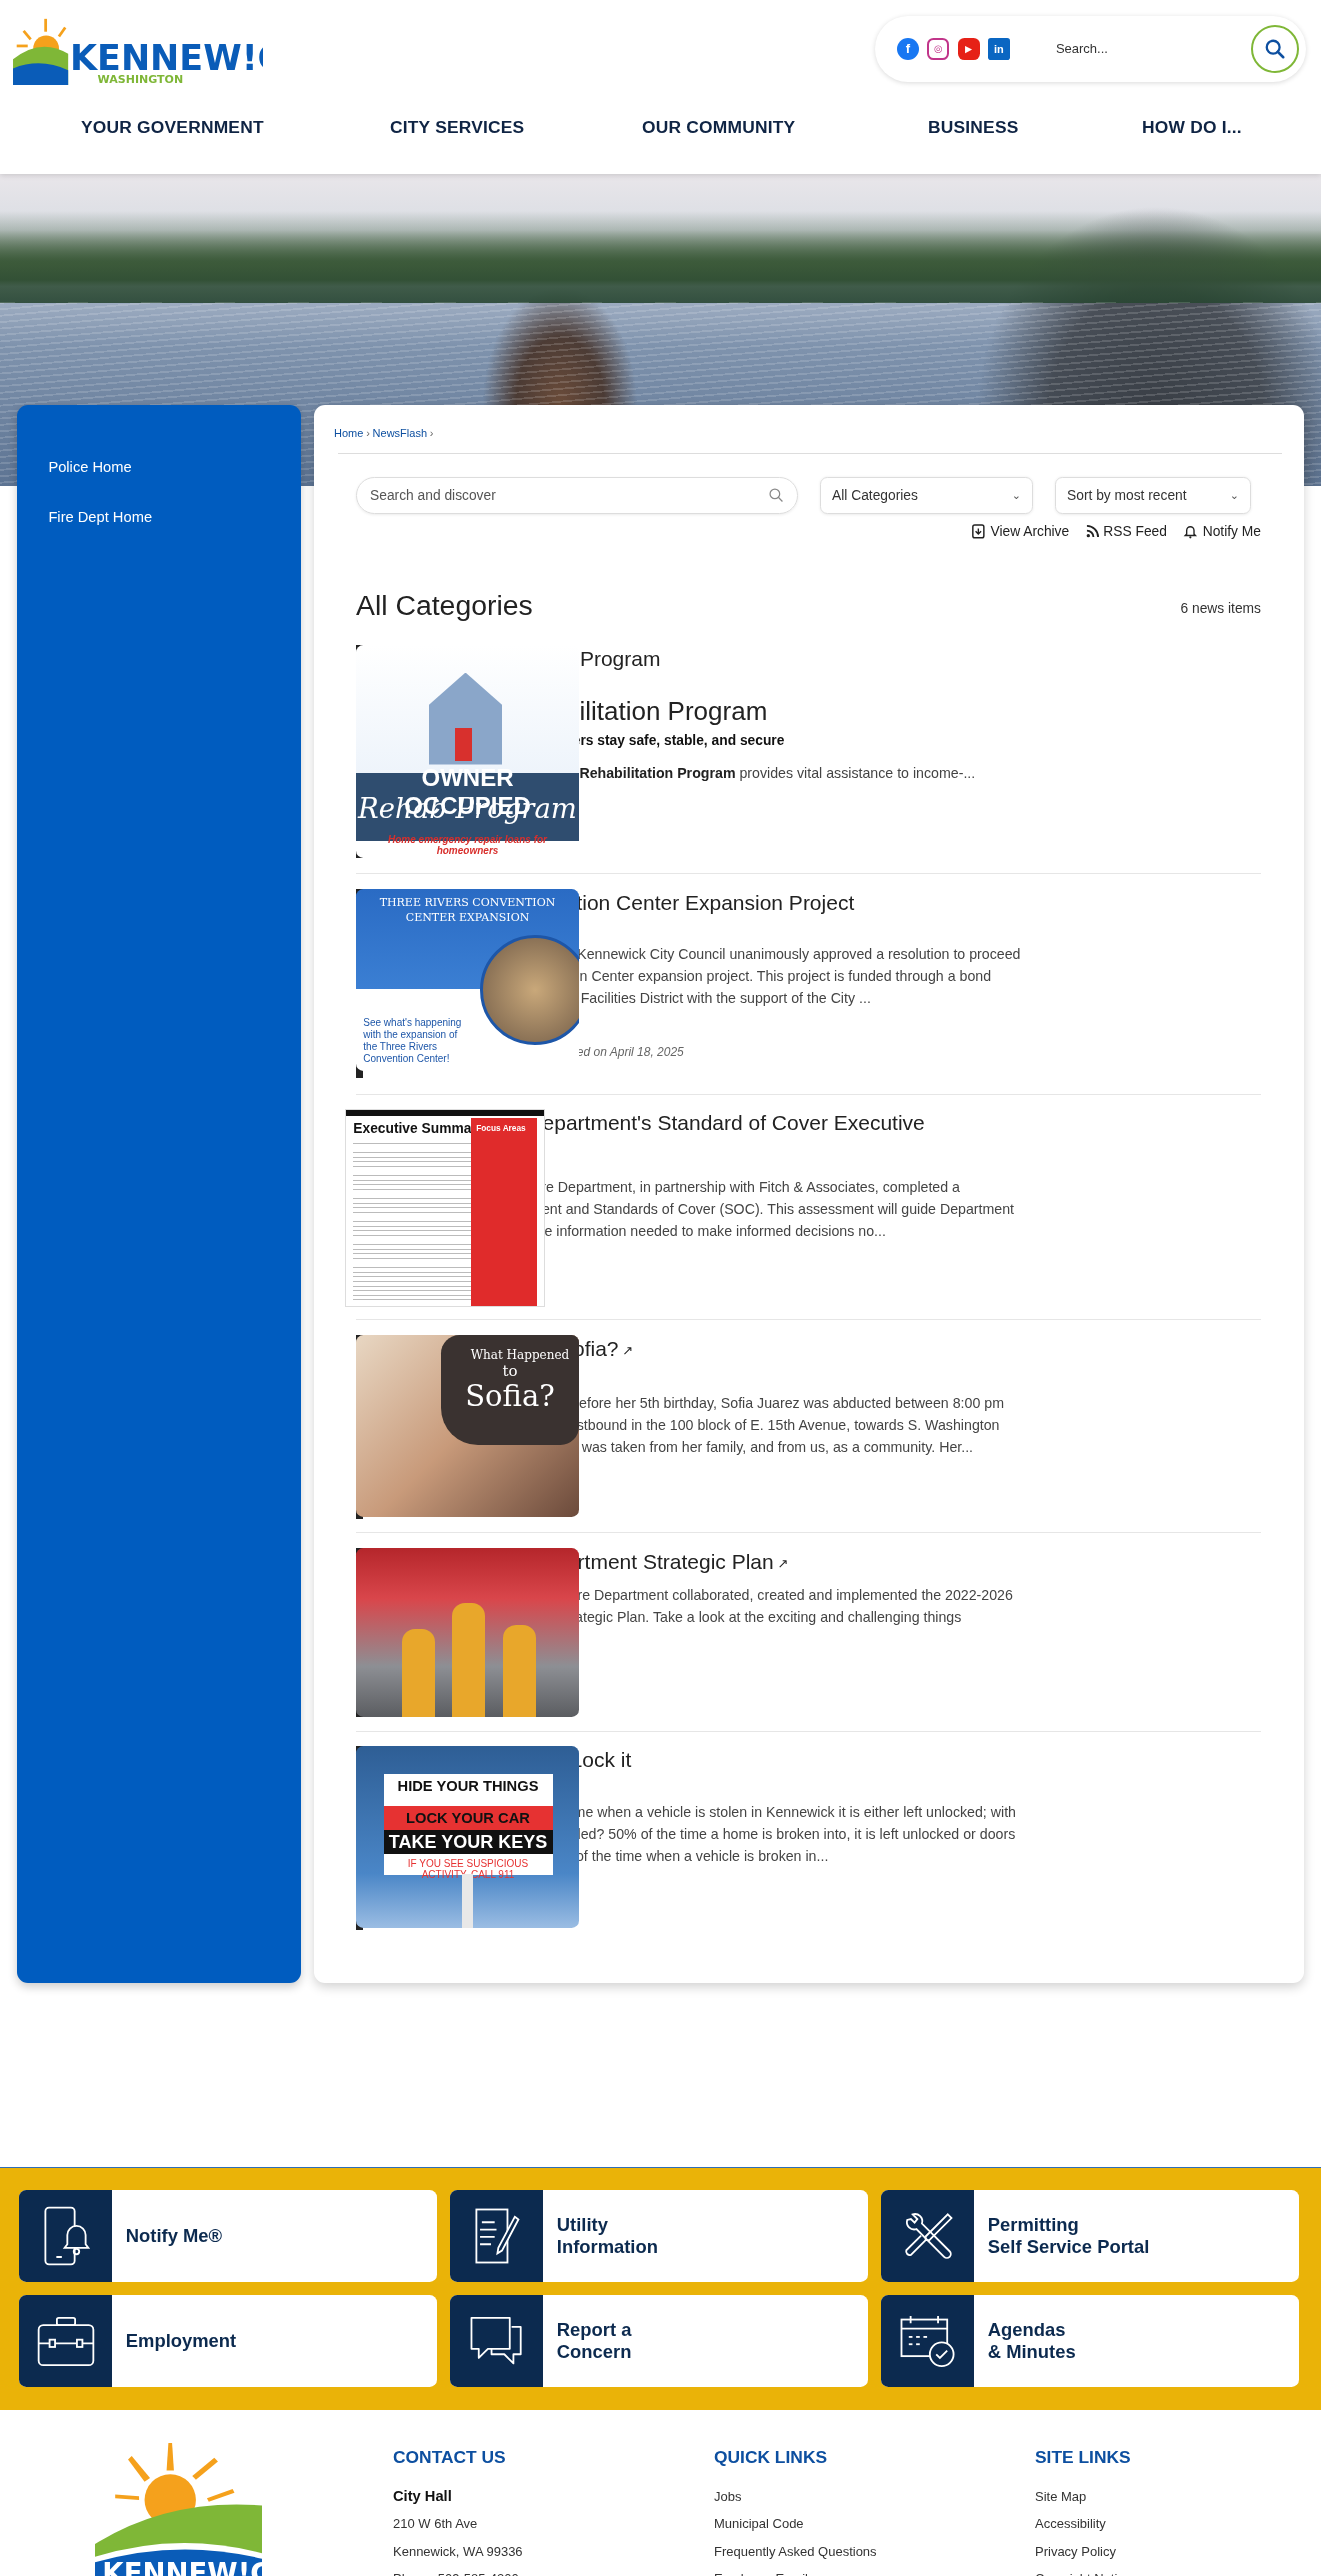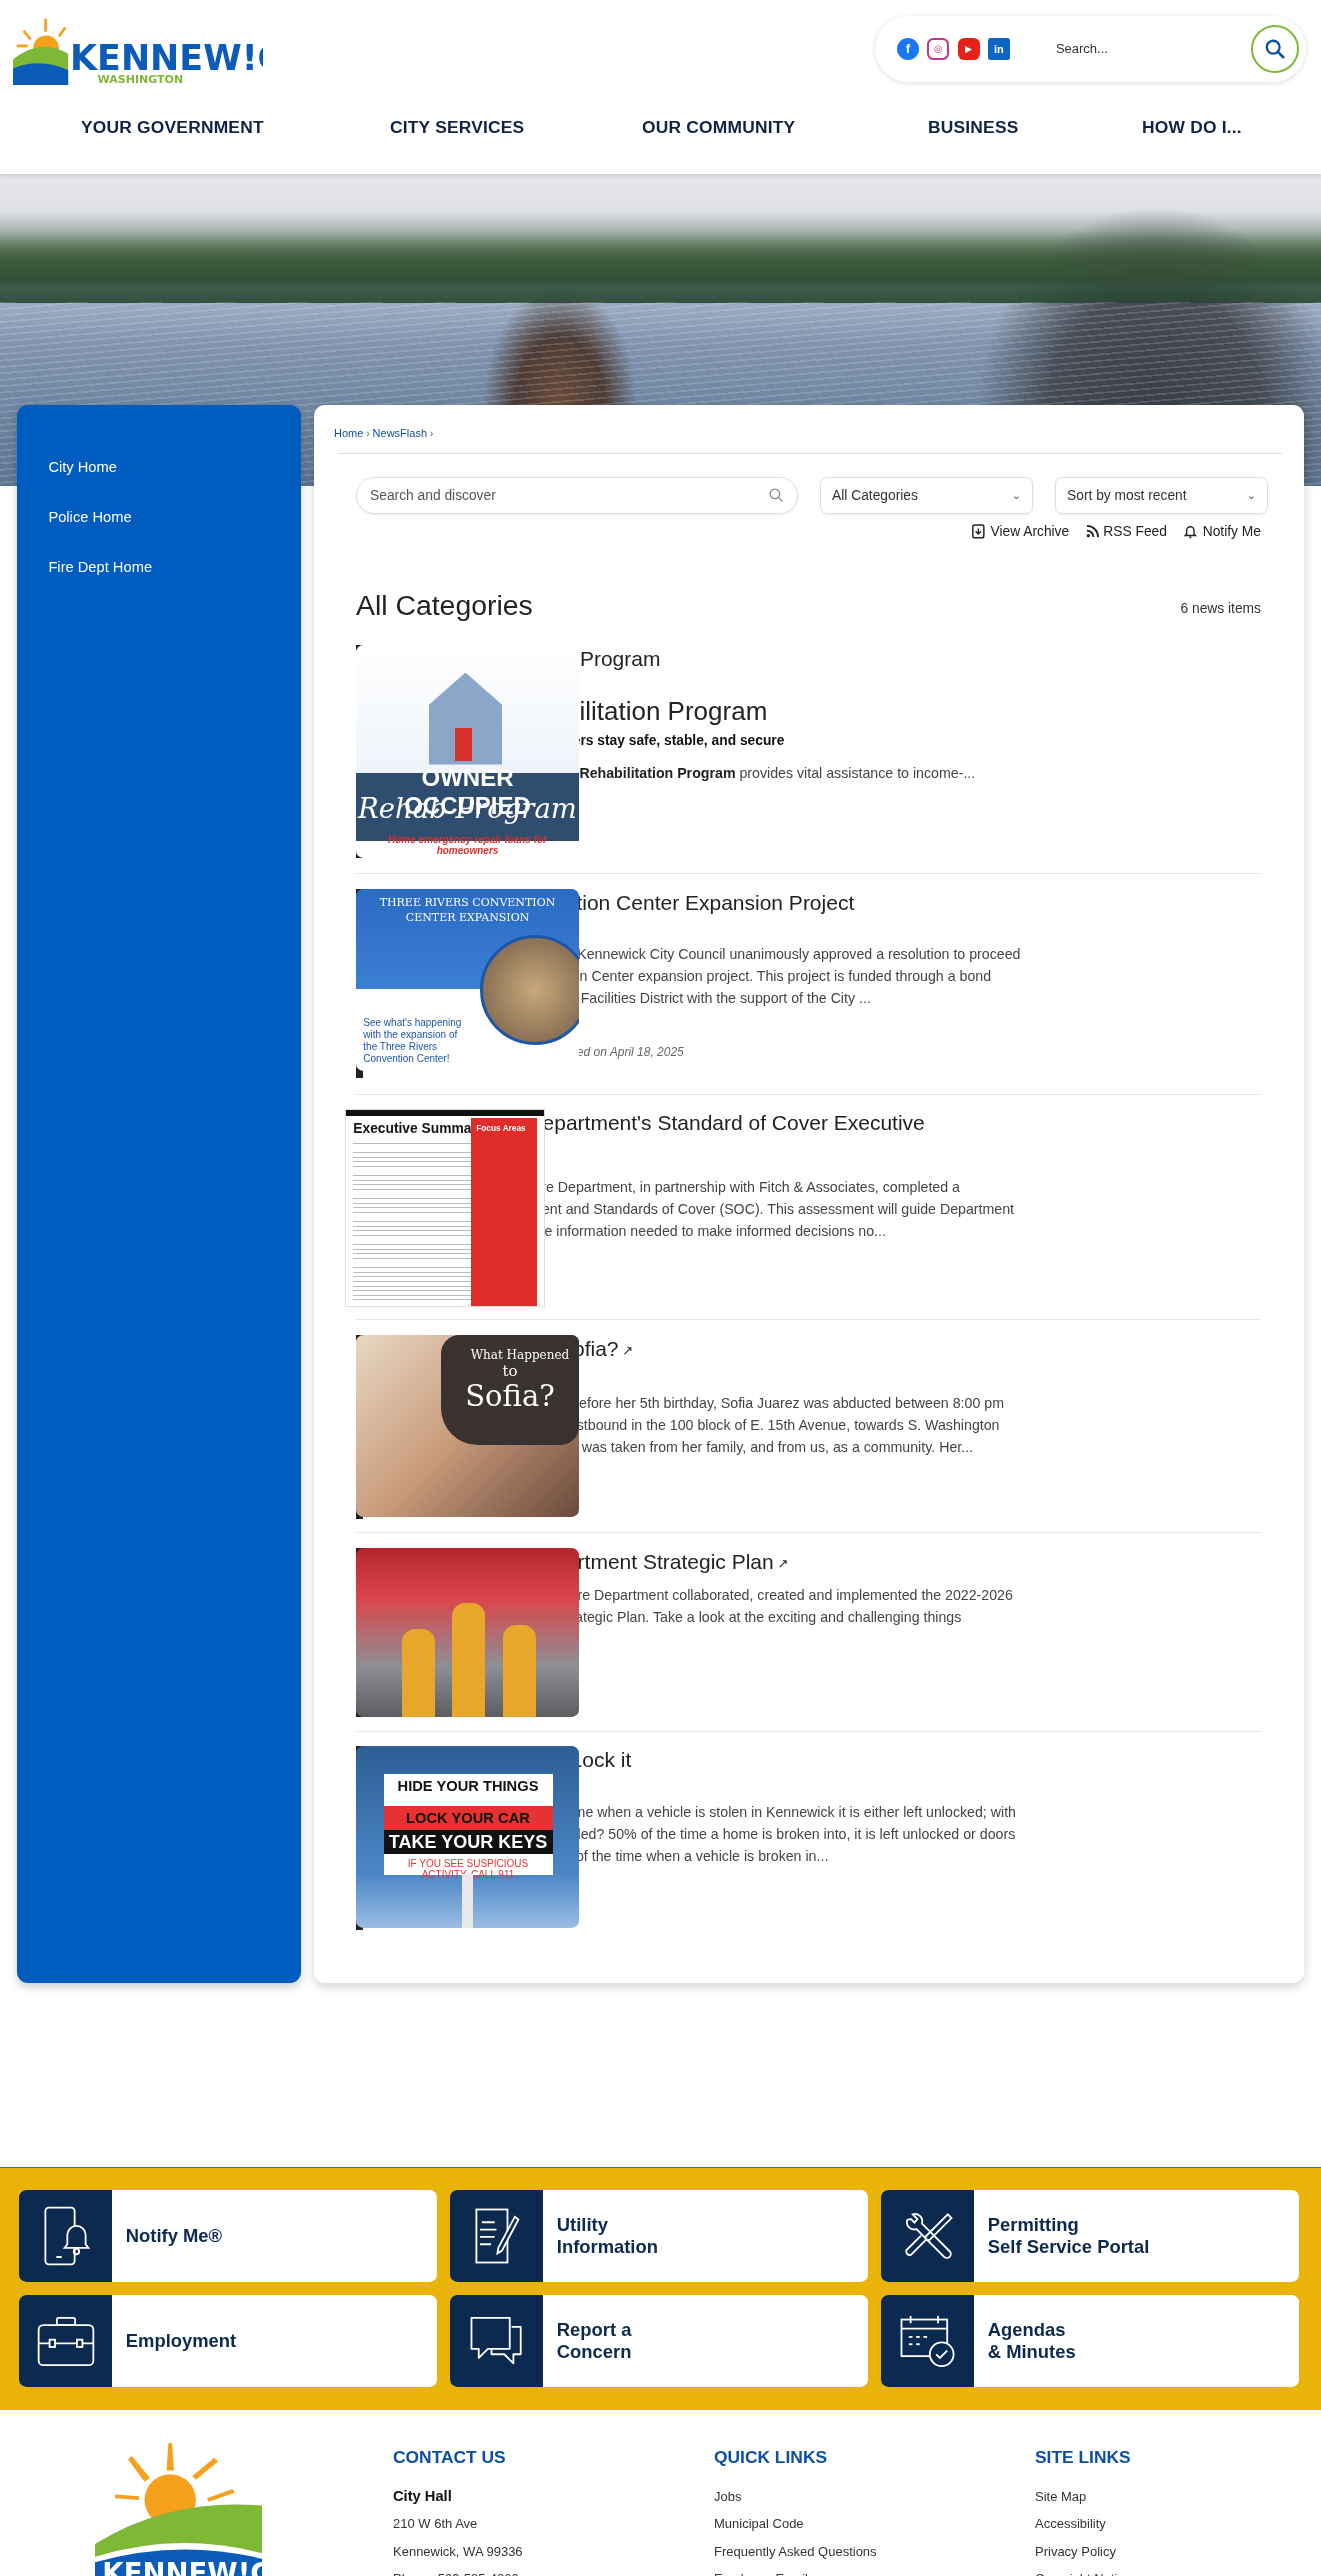--- a/index.html
+++ b/index.html
@@ -39,21 +39,21 @@
   .content-card { position: absolute; left: 314px; top: 0; width: 990px; height: 1578px; background: #fff; border-radius: 11px; box-shadow: 0 3.7px 11px rgba(0,0,0,0.18); }
   .breadcrumb { position: absolute; left: 20px; top: 22px; font-size: 11px; color: #0d4fa0; }
   .bc-sep { color: #666; margin: 0 2.8px; }
   .bc-rule { position: absolute; left: 24px; right: 22px; top: 48px; height: 0.9px; background: #ddd; }
   .filter-row { position: absolute; left: 42px; top: 72px; display: flex; gap: 22px; }
   .search-field { width: 442px; height: 37px; border: 0.9px solid #ddd; border-radius: 18.4px; display: flex; align-items: center; padding: 0 13px; box-shadow: 0 0.9px 2.8px rgba(0,0,0,0.08); }
   .search-field input { flex: 1; border: none; outline: none; font-size: 13.8px; color: #555; font-family: "Liberation Sans", sans-serif; background: transparent; }
   .search-field input::placeholder { color: #555; }
   .select-box { height: 37px; border: 0.9px solid #ddd; border-radius: 7.3px; display: flex; align-items: center; justify-content: space-between; padding: 0 11px; font-size: 13.8px; color: #333; box-shadow: 0 0.9px 2.8px rgba(0,0,0,0.08); }
   .select-box.cat { width: 213px; }
-  .select-box.sort { width: 213px; }
+  .select-box.sort { width: 196px; }
   .action-row { position: absolute; right: 43px; top: 119px; display: flex; gap: 16.5px; font-size: 13.8px; color: #222; }
   .action { display: flex; align-items: center; gap: 4.6px; }
   .section-title { position: absolute; left: 42px; top: 184px; font-size: 28.4px; color: #222; font-weight: normal; }
   .count { position: absolute; right: 43px; top: 196px; font-size: 13.8px; color: #333; }
 
   .news-list { position: absolute; left: 42px; top: 240px; width: 905px; }
   .news-item { position: relative; border-bottom: 0.9px solid #e6e6e6; margin-bottom: 14.7px; }
   .news-bar { position: absolute; left: 0; top: 0; width: 7.3px; background: #222; }
   .news-body { position: absolute; left: 22px; top: 0; width: 648px; }
   .news-title { font-size: 21px; color: #222; line-height: 27px; display: block; }
@@ -162,21 +162,20 @@
   </nav>
 </header>
 
 <div class="hero">
   <div class="trees"></div>
   <div class="water"></div>
 </div>
 
 <div class="main-wrap">
   <aside class="sidebar">
-    <a class="side-link" href="#">City Home</a>
     <a class="side-link" href="#">Police Home</a>
     <a class="side-link" href="#">Fire Dept Home</a>
   </aside>
 
   <section class="content-card">
     <div class="breadcrumb">
       <a href="#">Home</a><span class="bc-sep">›</span><a href="#">NewsFlash</a><span class="bc-sep">›</span>
     </div>
     <div class="bc-rule"></div>
 

